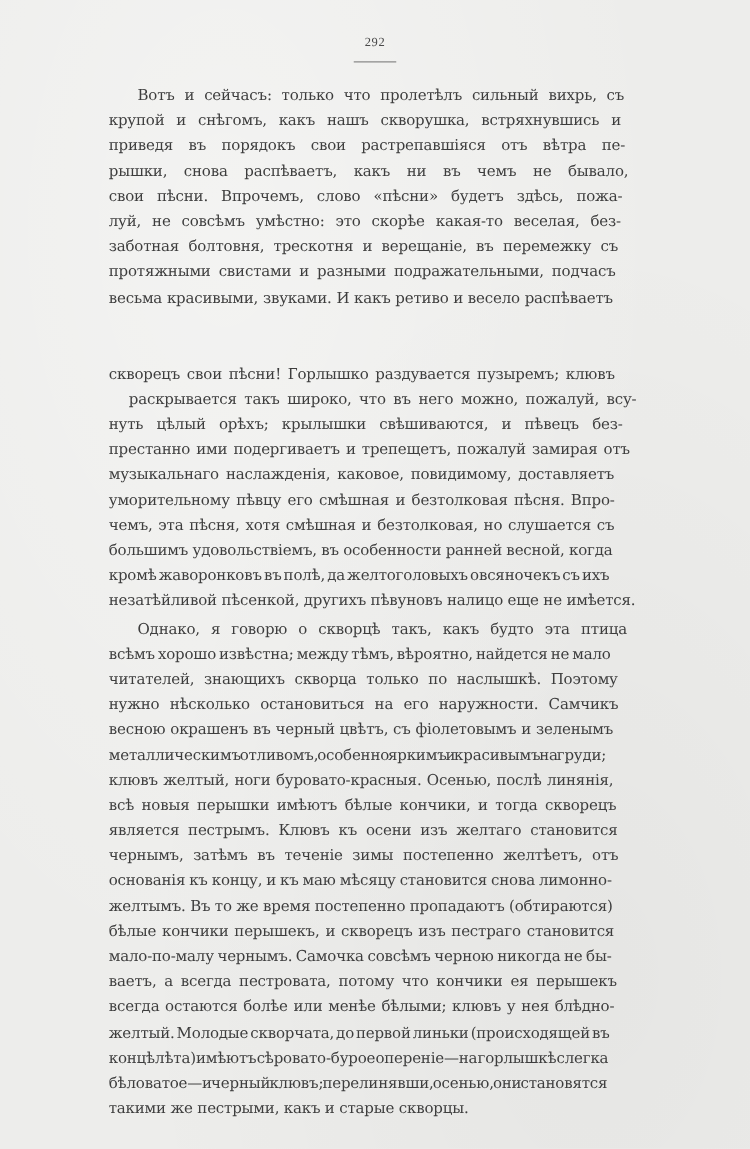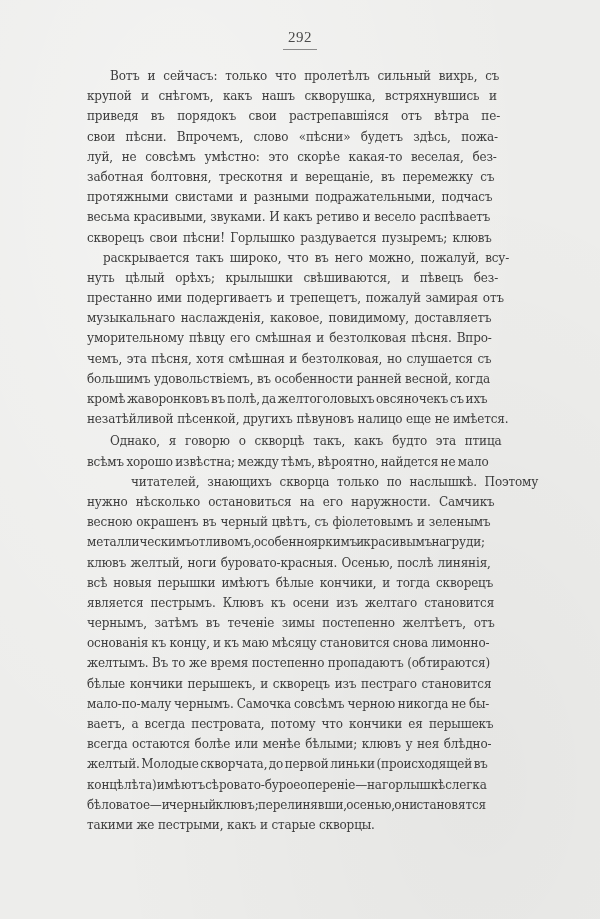--- a/index.html
+++ b/index.html
@@ -23,21 +23,21 @@
         radial-gradient(ellipse at 80% 85%, rgba(0,0,0,0.03), rgba(0,0,0,0) 55%),
         #ededeb;
     }
     .page-number {
       position: absolute;
       top: 29px;
       left: 0;
       width: 600px;
       text-align: center;
       font-family: "Liberation Serif", "DejaVu Serif", serif;
-      font-size: 15px;
+      font-size: 10px;
       color: #4a4a4a;
       letter-spacing: 0.5px;
     }
     .page-rule {
       position: absolute;
       top: 49px;
       left: 283px;
       width: 34px;
       height: 1px;
       background: #8a8a8a;
@@ -80,41 +80,42 @@
 
 <div class="page">
   <div class="page-number">292</div>
   <div class="page-rule"></div>
 
   <div class="text-block">
     <div class="paragraph">
       <span class="line first" style="word-spacing: 4.21px; text-align-last: left; text-align: left;">Вотъ и сейчасъ: только что пролетѣлъ сильный вихрь, съ</span>
       <span class="line" style="word-spacing: 5.83px; text-align-last: left; text-align: left;">крупой и снѣгомъ, какъ нашъ скворушка, встряхнувшись и</span>
       <span class="line" style="word-spacing: 8.66px; text-align-last: left; text-align: left;">приведя въ порядокъ свои растрепавшіяся отъ вѣтра пе-</span>
+      <span class="line" style="word-spacing: 9.59px; text-align-last: left; text-align: left;">рышки, снова распѣваетъ, какъ ни въ чемъ не бывало,</span>
       <span class="line" style="word-spacing: 6.78px; text-align-last: left; text-align: left;">свои пѣсни. Впрочемъ, слово «пѣсни» будетъ здѣсь, пожа-</span>
       <span class="line" style="word-spacing: 5.1px; text-align-last: left; text-align: left;">луй, не совсѣмъ умѣстно: это скорѣе какая-то веселая, без-</span>
       <span class="line" style="word-spacing: 3.75px; text-align-last: left; text-align: left;">заботная болтовня, трескотня и верещаніе, въ перемежку съ</span>
       <span class="line" style="word-spacing: 2.71px; text-align-last: left; text-align: left;">протяжными свистами и разными подражательными, подчасъ</span>
       <span class="line" style="word-spacing: 0.16px; text-align-last: left; text-align: left;">весьма красивыми, звуками. И какъ ретиво и весело распѣваетъ</span>
-      <span class="line" style="word-spacing: 1.68px; text-align-last: left; text-align: right;">скворецъ свои пѣсни! Горлышко раздувается пузыремъ; клювъ</span>
+      <span class="line" style="word-spacing: 1.68px; text-align-last: left; text-align: right; margin-top: 41px;">скворецъ свои пѣсни! Горлышко раздувается пузыремъ; клювъ</span>
       <span class="line" style="word-spacing: 2.33px; text-align-last: left; text-align: right; margin-left: 16px;">раскрывается такъ широко, что въ него можно, пожалуй, всу-</span>
       <span class="line" style="word-spacing: 6.93px; text-align-last: left; text-align: left;">нуть цѣлый орѣхъ; крылышки свѣшиваются, и пѣвецъ без-</span>
       <span class="line" style="word-spacing: 1.19px; text-align-last: left; text-align: left;">престанно ими подергиваетъ и трепещетъ, пожалуй замирая отъ</span>
       <span class="line" style="word-spacing: 1.9px; text-align-last: left; text-align: left;">музыкальнаго наслажденія, каковое, повидимому, доставляетъ</span>
       <span class="line" style="word-spacing: 1.38px; text-align-last: left; text-align: left;">уморительному пѣвцу его смѣшная и безтолковая пѣсня. Впро-</span>
       <span class="line" style="word-spacing: 0.93px; text-align-last: left; text-align: left;">чемъ, эта пѣсня, хотя смѣшная и безтолковая, но слушается съ</span>
       <span class="line" style="word-spacing: -0.14px; text-align-last: left; text-align: left;">большимъ удовольствіемъ, въ особенности ранней весной, когда</span>
       <span class="line" style="word-spacing: -1.99px; text-align-last: left; text-align: left;">кромѣ жаворонковъ въ полѣ, да желтоголовыхъ овсяночекъ съ ихъ</span>
       <span class="line last">незатѣйливой пѣсенкой, другихъ пѣвуновъ налицо еще не имѣется.</span>
     </div>
     <div class="para-gap"></div>
     <div class="paragraph">
       <span class="line first" style="word-spacing: 5.21px; text-align-last: left; text-align: left;">Однако, я говорю о скворцѣ такъ, какъ будто эта птица</span>
       <span class="line" style="word-spacing: -1.2px; text-align-last: left; text-align: left;">всѣмъ хорошо извѣстна; между тѣмъ, вѣроятно, найдется не мало</span>
-      <span class="line" style="word-spacing: 4.12px; text-align-last: left; text-align: center; margin-left: 44px;">читателей, знающихъ скворца только по наслышкѣ. Поэтому</span>
+      <span class="line" style="word-spacing: 4.12px; text-align-last: left; text-align: center;">читателей, знающихъ скворца только по наслышкѣ. Поэтому</span>
       <span class="line" style="word-spacing: 4.51px; text-align-last: left; text-align: left;">нужно нѣсколько остановиться на его наружности. Самчикъ</span>
       <span class="line" style="word-spacing: 0.24px; text-align-last: left; text-align: left;">весною окрашенъ въ черный цвѣтъ, съ фіолетовымъ и зеленымъ</span>
       <span class="line" style="word-spacing: -4.54px; text-align-last: left; text-align: left;">металлическимъ отливомъ, особенно яркимъ и красивымъ на груди;</span>
       <span class="line" style="word-spacing: 0.63px; text-align-last: left; text-align: left;">клювъ желтый, ноги буровато-красныя. Осенью, послѣ линянія,</span>
       <span class="line" style="word-spacing: 2.28px; text-align-last: left; text-align: left;">всѣ новыя перышки имѣютъ бѣлые кончики, и тогда скворецъ</span>
       <span class="line" style="word-spacing: 3.45px; text-align-last: left; text-align: left;">является пестрымъ. Клювъ къ осени изъ желтаго становится</span>
       <span class="line" style="word-spacing: 3.99px; text-align-last: left; text-align: left;">чернымъ, затѣмъ въ теченіе зимы постепенно желтѣетъ, отъ</span>
       <span class="line" style="word-spacing: -0.46px; text-align-last: left; text-align: left;">основанія къ концу, и къ маю мѣсяцу становится снова лимонно-</span>
       <span class="line" style="word-spacing: -0.08px; text-align-last: left; text-align: left;">желтымъ. Въ то же время постепенно пропадаютъ (обтираются)</span>
       <span class="line" style="word-spacing: 1.02px; text-align-last: left; text-align: left;">бѣлые кончики перышекъ, и скворецъ изъ пестраго становится</span>

